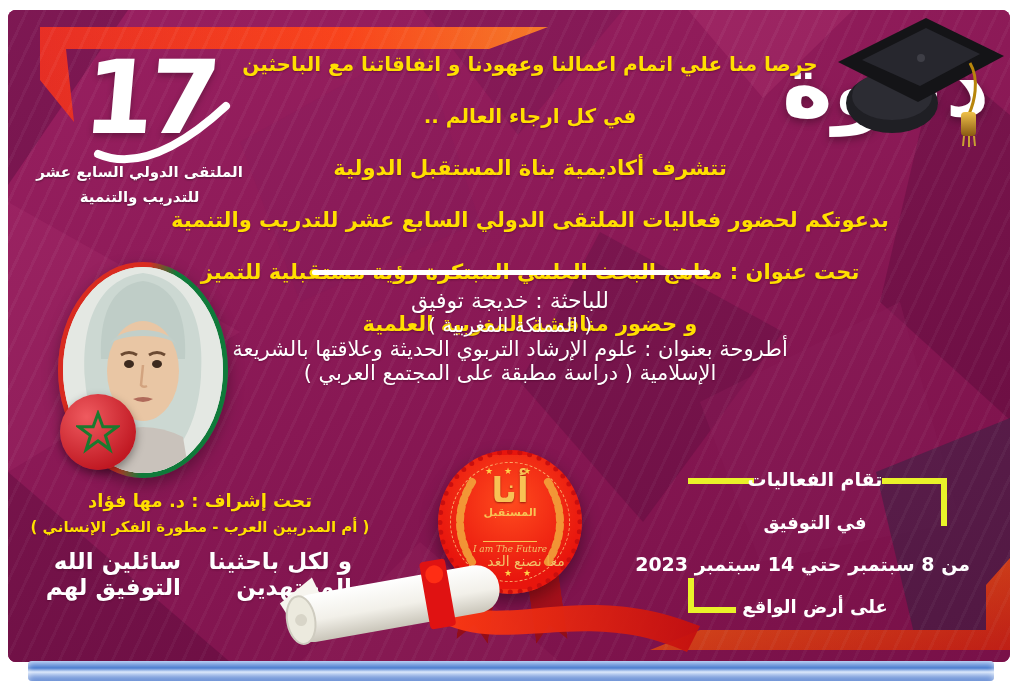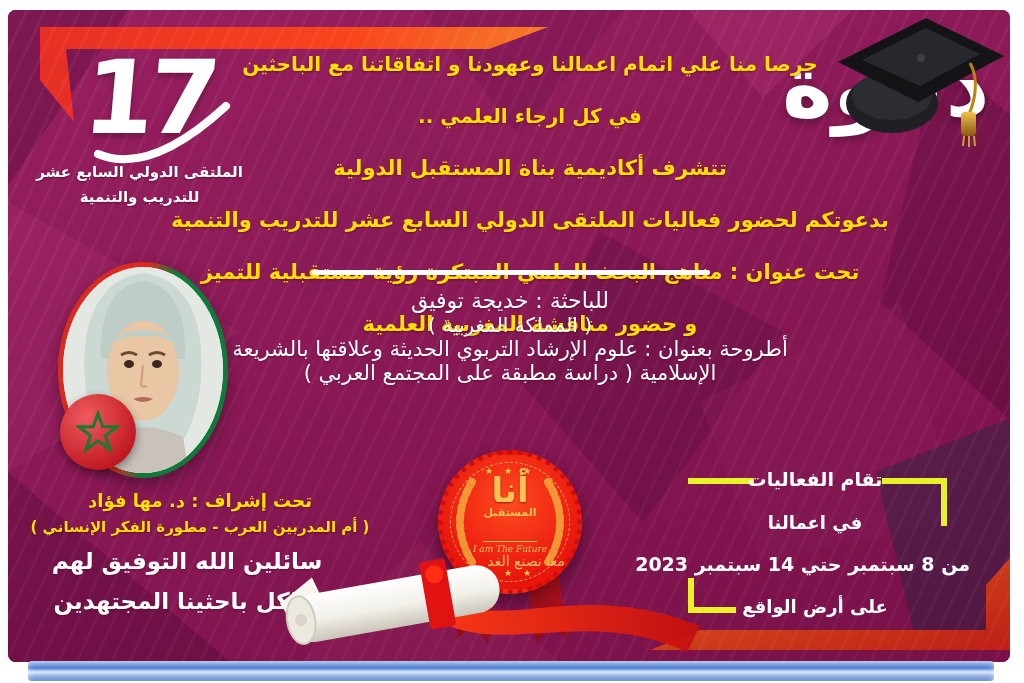--- a/index.html
+++ b/index.html
@@ -65,21 +65,21 @@
   .badge .ana{color:#f8c254;font-size:34px;font-weight:bold;line-height:26px;direction:rtl;
               text-shadow:0 1px 2px rgba(90,0,0,.6);}
   .badge .future{color:#f8c254;font-size:11px;font-weight:bold;direction:rtl;
                  border-bottom:1px solid #f8c254;padding-bottom:19px;line-height:18px;}
   .badge .eng{color:#f3c268;font-size:9px;font-style:italic;font-family:"DejaVu Serif","Liberation Serif",serif;line-height:12px;}
   .badge .tag{color:#f3c268;font-size:14px;direction:rtl;line-height:11px;margin-left:32px;}
   .laurel{position:absolute;left:438px;top:450px;width:144px;height:144px;pointer-events:none;}
 
   
   .sup-zone{position:absolute;left:22px;top:490px;width:356px;display:flex;flex-direction:column;gap:7px;align-items:center;}
-  .bless-zone{position:absolute;left:22px;top:548px;width:330px;display:flex;flex-direction:column;gap:14px;align-items:center;}
+  .bless-zone{position:absolute;left:22px;top:548px;width:330px;display:flex;gap:14px;align-items:center;}
 
   .blue-strip{position:absolute;left:28px;top:661px;width:966px;height:20px;border-radius:4px;
       background:linear-gradient(180deg,#9db9ec 0%,#4d7fd0 35%,#dce8fb 55%,#3f6fc9 100%);
       box-shadow:inset 0 0 6px rgba(255,255,255,.6);}
 </style>
 </head>
 <body>
 
 <div class="canvas">
 
@@ -138,21 +138,21 @@
     <polygon points="18,54 106,10 184,48 98,94" fill="#141417"></polygon>
     <polygon points="42,52 106,20 160,46 100,78" fill="#27272e"></polygon>
     <circle cx="101" cy="50" r="4" fill="#3e3e46"></circle>
     <path d="M150,55 C160,72 154,95 149,106" stroke="#b8860b" stroke-width="3" fill="none"></path>
     <rect x="141" y="104" width="15" height="24" rx="4" fill="url(#goldG)"></rect>
     <path d="M144,128 L143,138 M149,128 L149,139 M154,128 L155,138" stroke="#caa132" stroke-width="2"></path>
   </svg>
 
   <div class="header-zone">
     <div class="txtline yellow h-f20">حرصا منا علي اتمام اعمالنا وعهودنا و اتفاقاتنا مع الباحثين</div>
-    <div class="txtline yellow h-f20">في كل ارجاء العلمي ..</div>
+    <div class="txtline yellow h-f20">في كل ارجاء العالم ..</div>
     <div class="txtline yellow h-f21">تتشرف أكاديمية بناة المستقبل الدولية</div>
     <div class="txtline yellow h-f21">بدعوتكم لحضور  فعاليات الملتقى الدولي السابع عشر للتدريب والتنمية</div>
     <div class="txtline yellow h-f21">تحت عنوان : مناهج البحث العلمي المبتكرة رؤية مستقبلية للتميز</div>
     <div class="txtline yellow h-f21">و حضور مناقشة المغربية العلمية</div>
   </div>
 
   <div class="underline-bar"></div>
 
   <div class="researcher-zone">
     <div class="txtline white" style="font-size:22px">للباحثة : خديجة توفيق</div>
@@ -234,19 +234,19 @@
     </g>
   </svg>
 
   <div class="ybar" style="left:688px;top:478px;width:66px;height:6px"></div>
   <div class="ybar" style="left:882px;top:478px;width:65px;height:6px"></div>
   <div class="ybar" style="left:941px;top:478px;width:6px;height:48px"></div>
   <div class="ybar" style="left:688px;top:607px;width:48px;height:6px"></div>
   <div class="ybar" style="left:688px;top:578px;width:6px;height:35px"></div>
 
   <div class="txt sch" style="left:665px;top:468px;width:300px;font-size:19px">تقام الفعاليات</div>
-  <div class="txt sch" style="left:665px;top:512px;width:300px;font-size:18px">في اعمالنا</div>
+  <div class="txt sch" style="left:665px;top:512px;width:300px;font-size:18px">في التوفيق</div>
   <div class="txt sch" style="left:660px;top:553px;width:310px;font-size:19px">من 8 سبتمبر حتي 14 سبتمبر 2023</div>
   <div class="txt sch" style="left:665px;top:596px;width:300px;font-size:18px">على أرض الواقع</div>
 
   <div class="blue-strip"></div>
 
 </div>
 
 </body></html>

